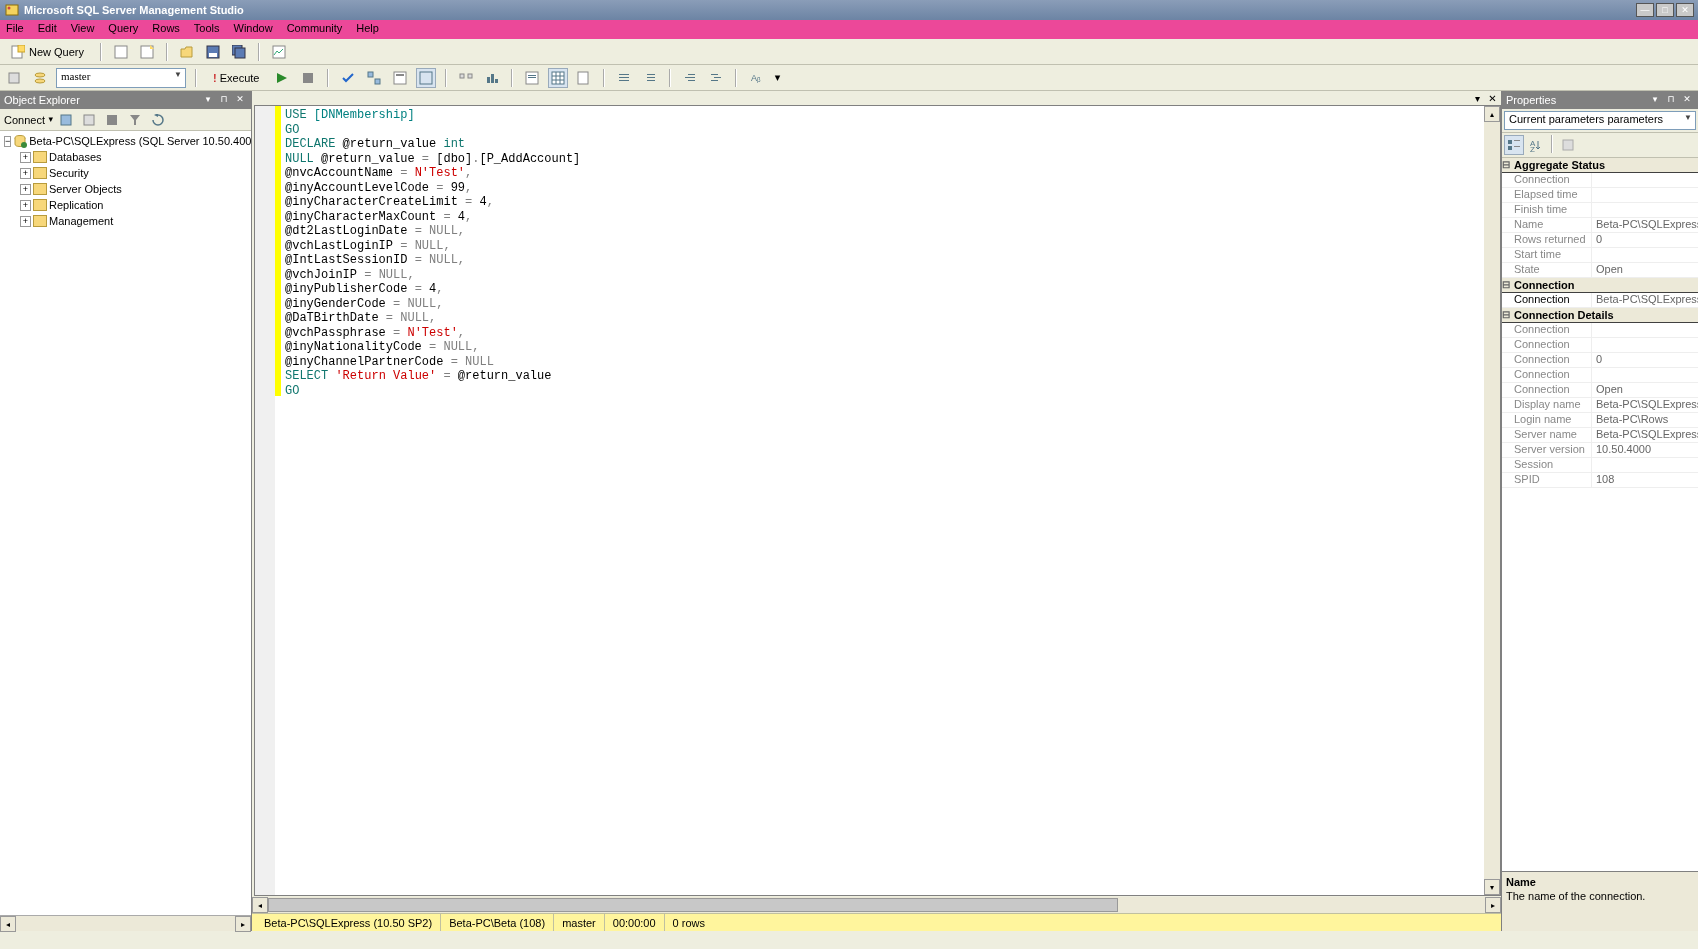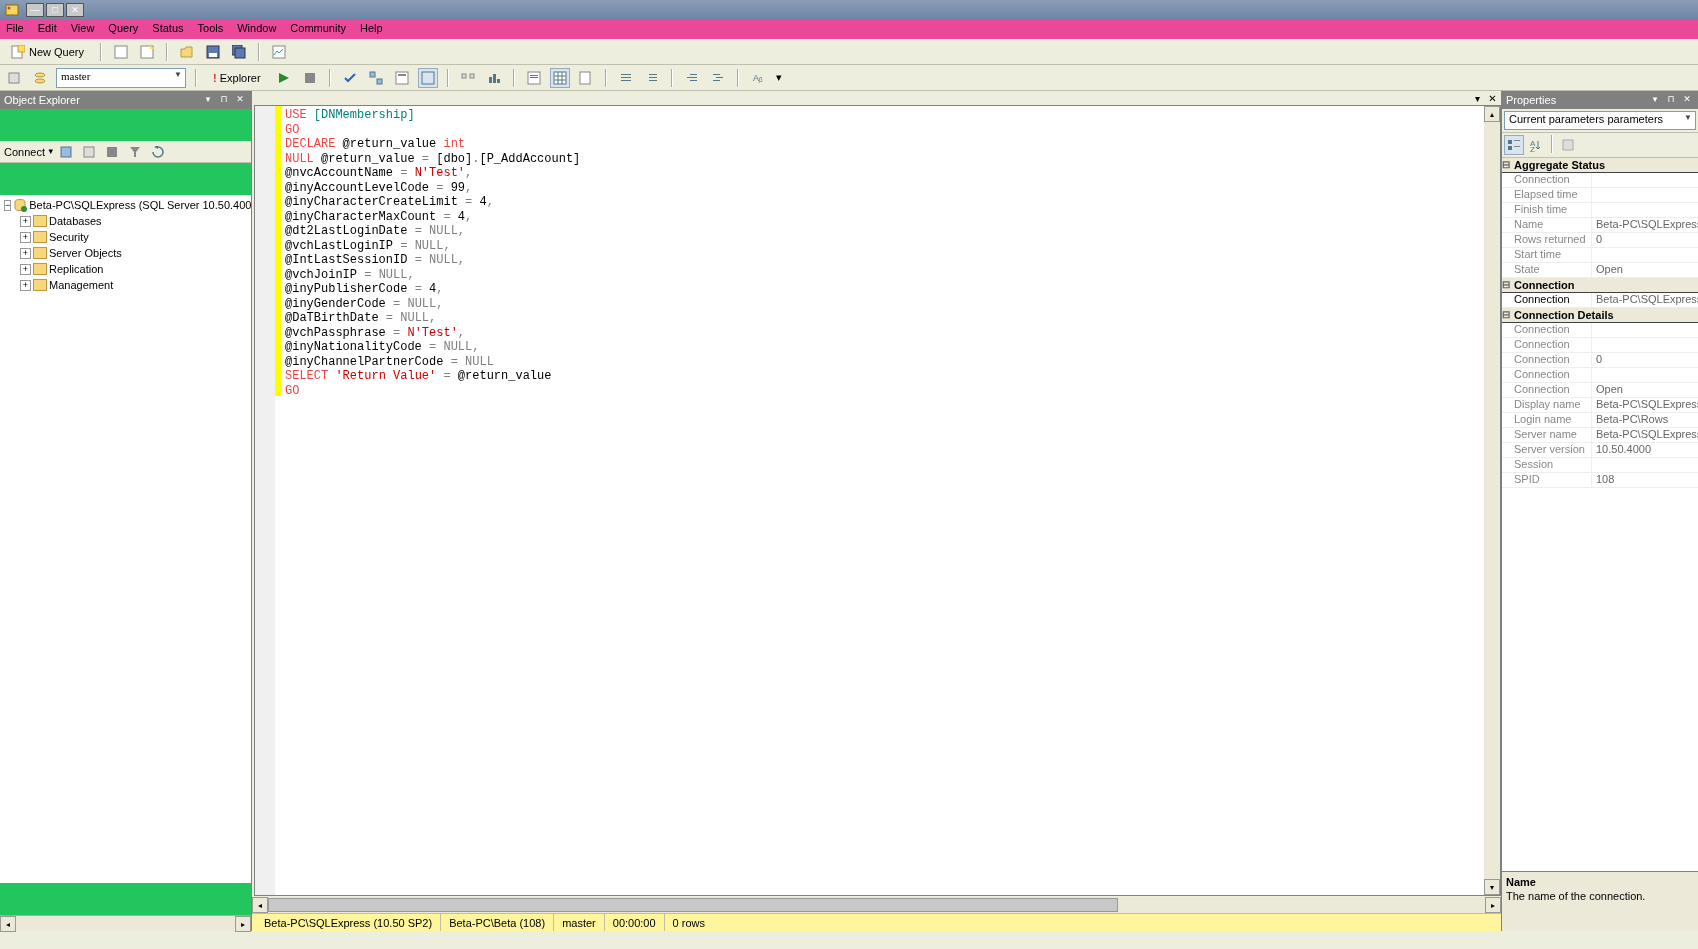--- a/index.html
+++ b/index.html
@@ -22,21 +22,21 @@
 .combo::after { content: "▼"; position: absolute; right: 3px; font-size: 8px; color: #444; }
 .execute-btn { padding: 2px 6px; display: flex; align-items: center; gap: 3px; border: 1px solid transparent; }
 
 .main-area { display: flex; height: calc(100% - 20px - 19px - 26px - 26px - 18px); }
 
 
 .panel { display: flex; flex-direction: column; }
 .panel-title { background: #808080; color: #fff; font-size: 11px; padding: 2px 4px; display: flex; align-items: center; height: 18px; }
 .panel-title .spacer { flex: 1; }
 .panel-title .pbtn { width: 14px; height: 12px; font-size: 9px; text-align: center; margin-left: 2px; }
-.obj-explorer { width: 252px; border-right: 1px solid #808080; background: #22c55e; gap: 32px; }
+.obj-explorer { width: 252px; border-right: 1px solid #808080; background: #7f1d1d; }
 .oe-toolbar { background: #eeeedf; padding: 2px 4px; display: flex; align-items: center; gap: 3px; height: 22px; border-bottom: 1px solid #c0c0b0; }
 .oe-connect { font-size: 11px; padding-right: 8px; position: relative; }
 .oe-connect::after { content: "▾"; font-size: 9px; position: absolute; right: 0; }
 .oe-tree { background: #fff; flex: 1; overflow: auto; padding: 2px; }
 .tree-node { padding: 0 0 0 2px; white-space: nowrap; display: flex; align-items: center; gap: 2px; height: 16px; }
 .tree-node.child { padding-left: 18px; }
 .expander { width: 11px; height: 11px; border: 1px solid #999; display: inline-flex; align-items: center; justify-content: center; font-size: 9px; line-height: 1; background: #fff; }
 .folder { width: 14px; height: 12px; background: #f7d77a; border: 1px solid #b89b3c; display: inline-block; }
 .server-icon { width: 14px; height: 14px; display: inline-block; }
 .oe-hscroll { height: 16px; background: #ece9d8; border-top: 1px solid #aaa; display: flex; }
@@ -44,21 +44,21 @@
 .oe-hscroll .strack { flex: 1; }
 
 
 .editor-wrap { flex: 1; display: flex; flex-direction: column; border-right: 1px solid #808080; }
 .editor-top-controls { height: 14px; background: #eeeedf; display: flex; justify-content: flex-end; align-items: center; padding-right: 2px; gap: 2px; }
 .editor-top-controls span { font-size: 10px; width: 13px; text-align: center; }
 .editor-body { flex: 1; display: flex; background: #fff; position: relative; border: 1px solid #808080; margin: 0 0 1px 2px; }
 .gutter { width: 20px; background: #f0f0f0; }
 .yellow-strip { width: 6px; background: #ffff00; }
 .code-area { flex: 1; font-family: Consolas, "Courier New", monospace; font-size: 12px; line-height: 14.5px; padding: 2px 4px; white-space: pre; color: #000; overflow: hidden; }
-.kw { color: #ef4444; }
+.kw { color: #0f766e; }
 .gray { color: #808080; }
 .teal { color: #008080; }
 .red { color: #cc0000; }
 .vscroll { width: 16px; background: #ece9d8; display: flex; flex-direction: column; }
 .vscroll .sbtn, .hscroll .sbtn { width: 16px; height: 16px; background: #ece9d8; border: 1px solid #999; display: flex; align-items: center; justify-content: center; font-size: 8px; }
 .vscroll .strack { flex: 1; }
 .hscroll { height: 16px; background: #ece9d8; display: flex; }
 .hscroll .thumb { width: 850px; height: 14px; background: #c8c8c8; border: 1px solid #999; margin: 1px 0; }
 .hscroll .strack { flex: 1; display: flex; align-items: center; }
 
@@ -88,33 +88,34 @@
 </head>
 <body>
 
 <div class="titlebar">
   <span class="icon">
     <svg width="16" height="16">
         <rect x="2" y="3" width="12" height="10" fill="#f4d35e" stroke="#8a6d0b"></rect>
         <circle cx="5" cy="6" r="1.5" fill="#cc4444"></circle>
       </svg>
   </span>
+  <span class="title">Microsoft SQL Server Management Studio</span>
   <div class="winbtns">
     <div class="winbtn">—</div>
     <div class="winbtn">□</div>
     <div class="winbtn">✕</div>
   </div>
 </div>
 
 <div class="menubar" id="menubar">
     <span>File</span>
     <span>Edit</span>
     <span>View</span>
     <span>Query</span>
-    <span>Status</span>
+    <span>Rows</span>
     <span>Tools</span>
     <span>Window</span>
     <span>Community</span>
     <span>Help</span>
   </div>
 
 <div class="toolbar">
   <div class="newquery">
     <span>
         <svg width="14" height="14">
@@ -172,21 +173,21 @@
   <div class="tbtn">
       <svg width="14" height="14">
         <ellipse cx="7" cy="4" rx="5" ry="2" fill="#f7d77a" stroke="#b89b3c"></ellipse>
         <ellipse cx="7" cy="10" rx="5" ry="2" fill="#f7d77a" stroke="#b89b3c"></ellipse>
       </svg>
     </div>
   <div class="combo" style="width:130px">master</div>
   <span class="tsep"></span>
   <div class="execute-btn">
     <span style="color:#cc3333;font-weight:bold">!</span>
-    <span>Explorer</span>
+    <span>Execute</span>
   </div>
   <div class="tbtn">
       <svg width="10" height="10">
         <path d="M0 0 L10 5 L0 10 Z" fill="#2a8a2a"></path>
       </svg>
     </div>
   <div class="tbtn">
       <svg width="10" height="10">
         <rect width="10" height="10" fill="#888"></rect>
       </svg>

